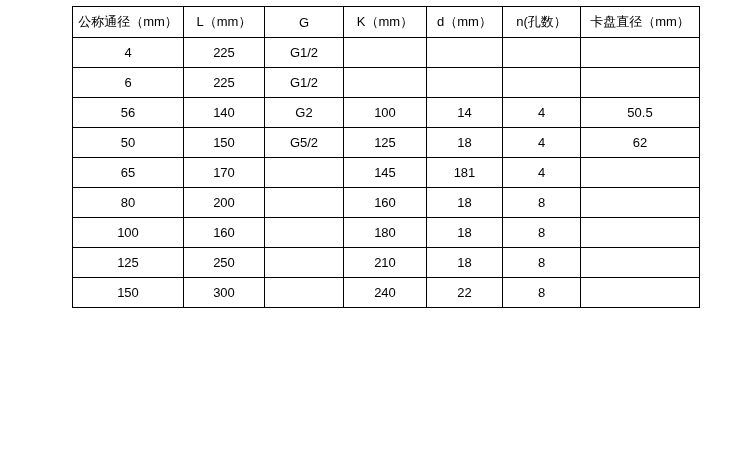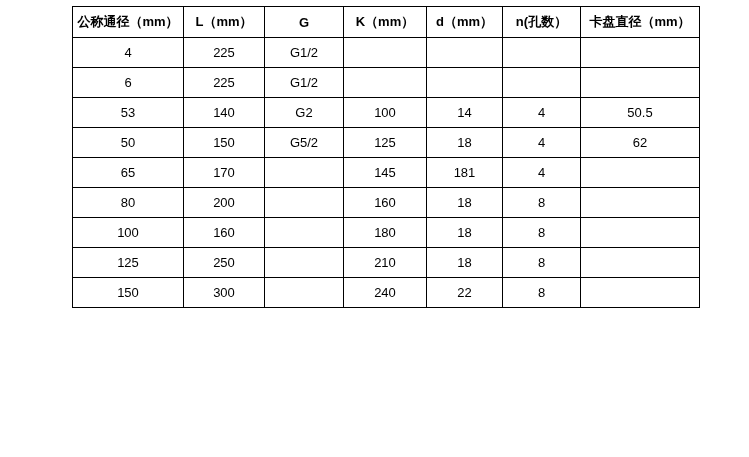--- a/index.html
+++ b/index.html
@@ -30,21 +30,20 @@
     font-weight: normal;
     font-size: 13px;
     height: 30px;
     padding: 0 2px;
     box-sizing: border-box;
     background: #ffffff;
   }
   table.spec thead td {
     font-size: 13px;
     height: 31px;
-    font-weight: bold;
   }
   td.blank {
     border: none;
     background: #ffffff;
   }
   col.c0 { width: 111px; }
   col.c1 { width: 81px; }
   col.c2 { width: 79px; }
   col.c3 { width: 83px; }
   col.c4 { width: 76px; }
@@ -89,21 +88,21 @@
         <tr>
           <td>6</td>
           <td>225</td>
           <td>G1/2</td>
           <td class="blank"></td>
           <td class="blank"></td>
           <td class="blank"></td>
           <td class="blank"></td>
         </tr>
         <tr>
-          <td>53</td>
+          <td>56</td>
           <td>140</td>
           <td>G2</td>
           <td>100</td>
           <td>14</td>
           <td>4</td>
           <td>50.5</td>
         </tr>
         <tr>
           <td>50</td>
           <td>150</td>

